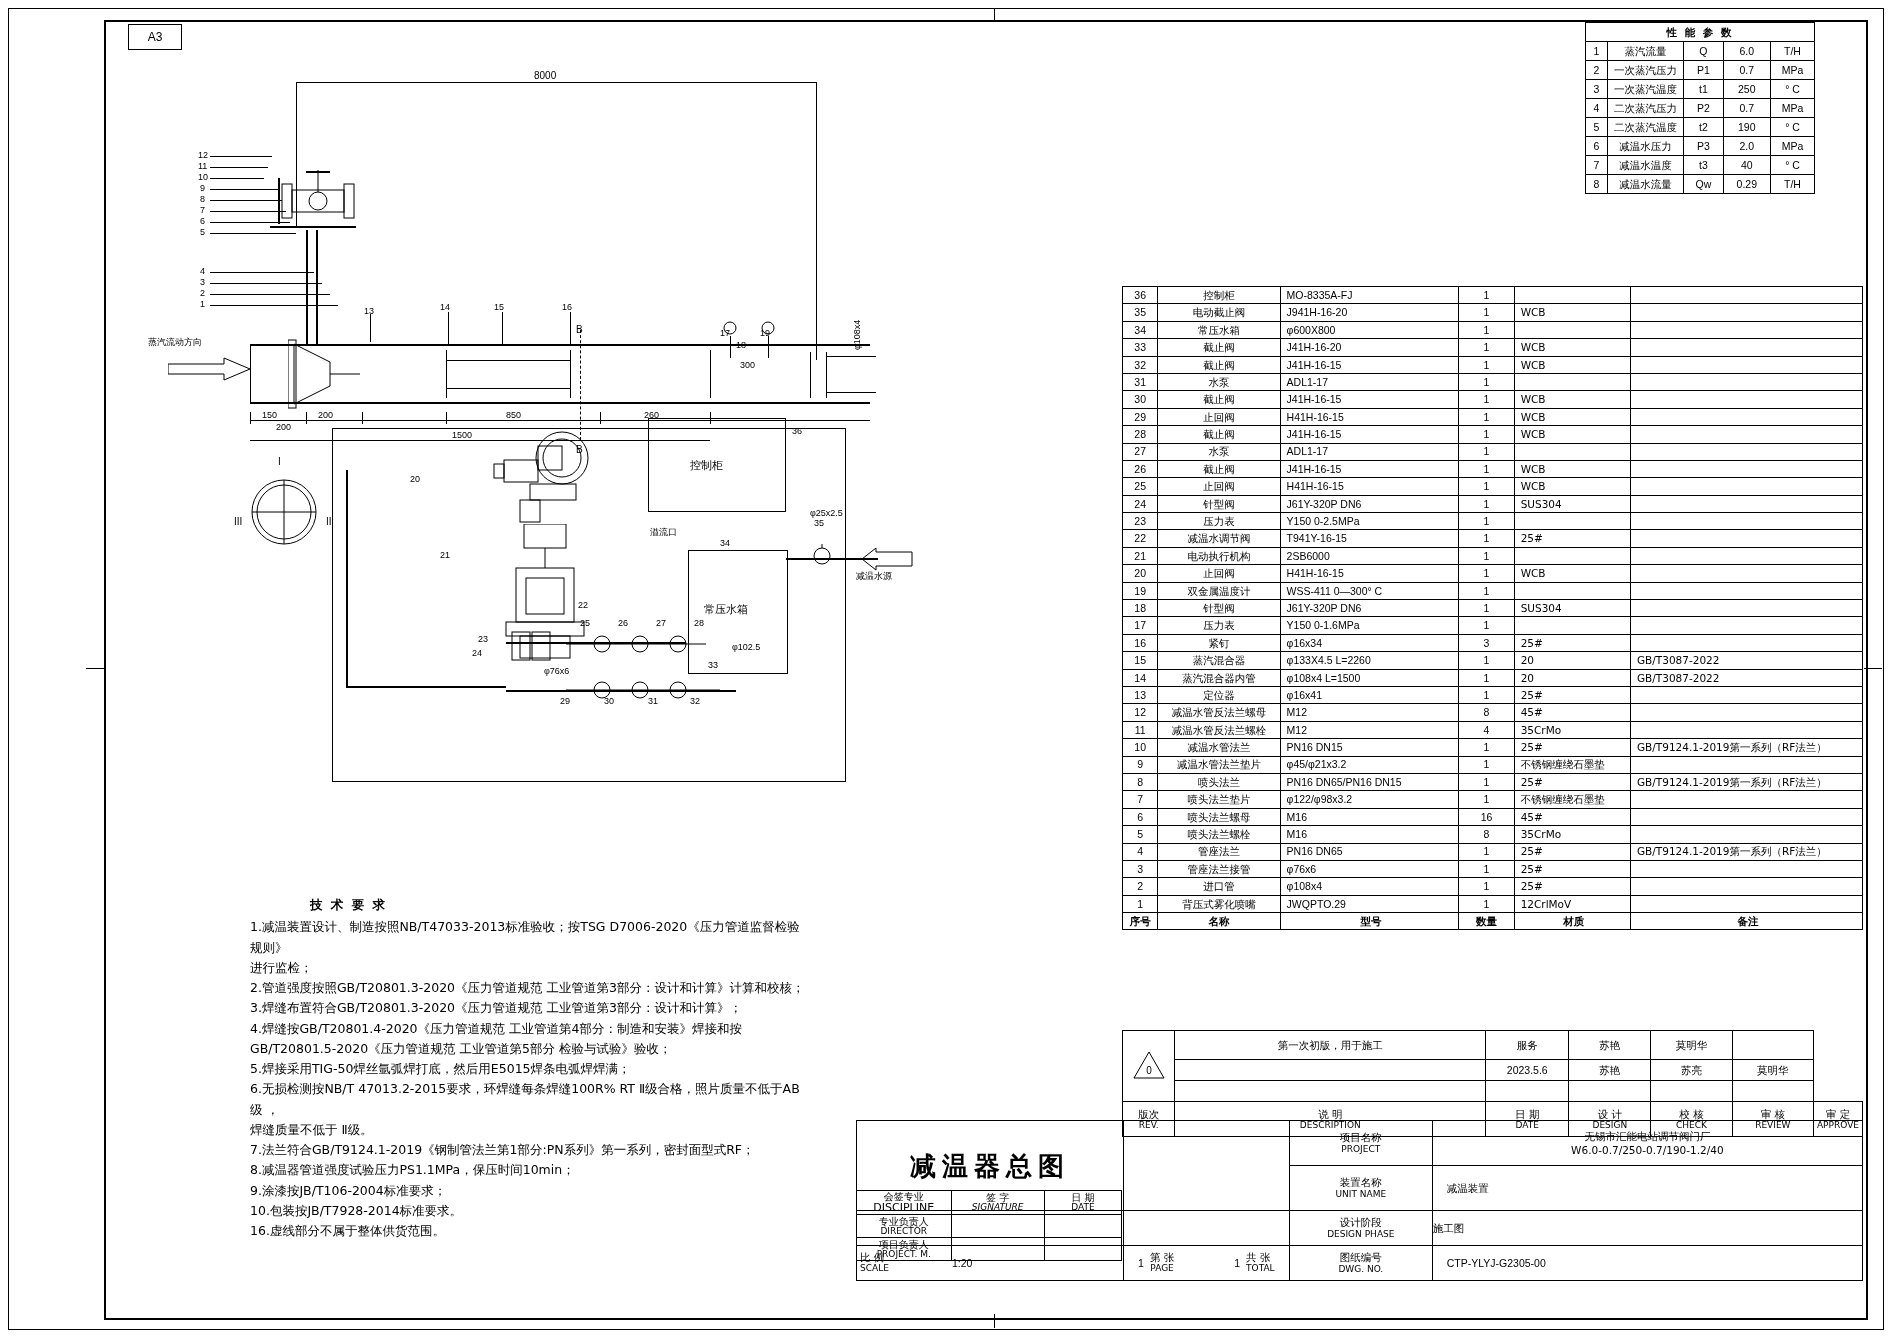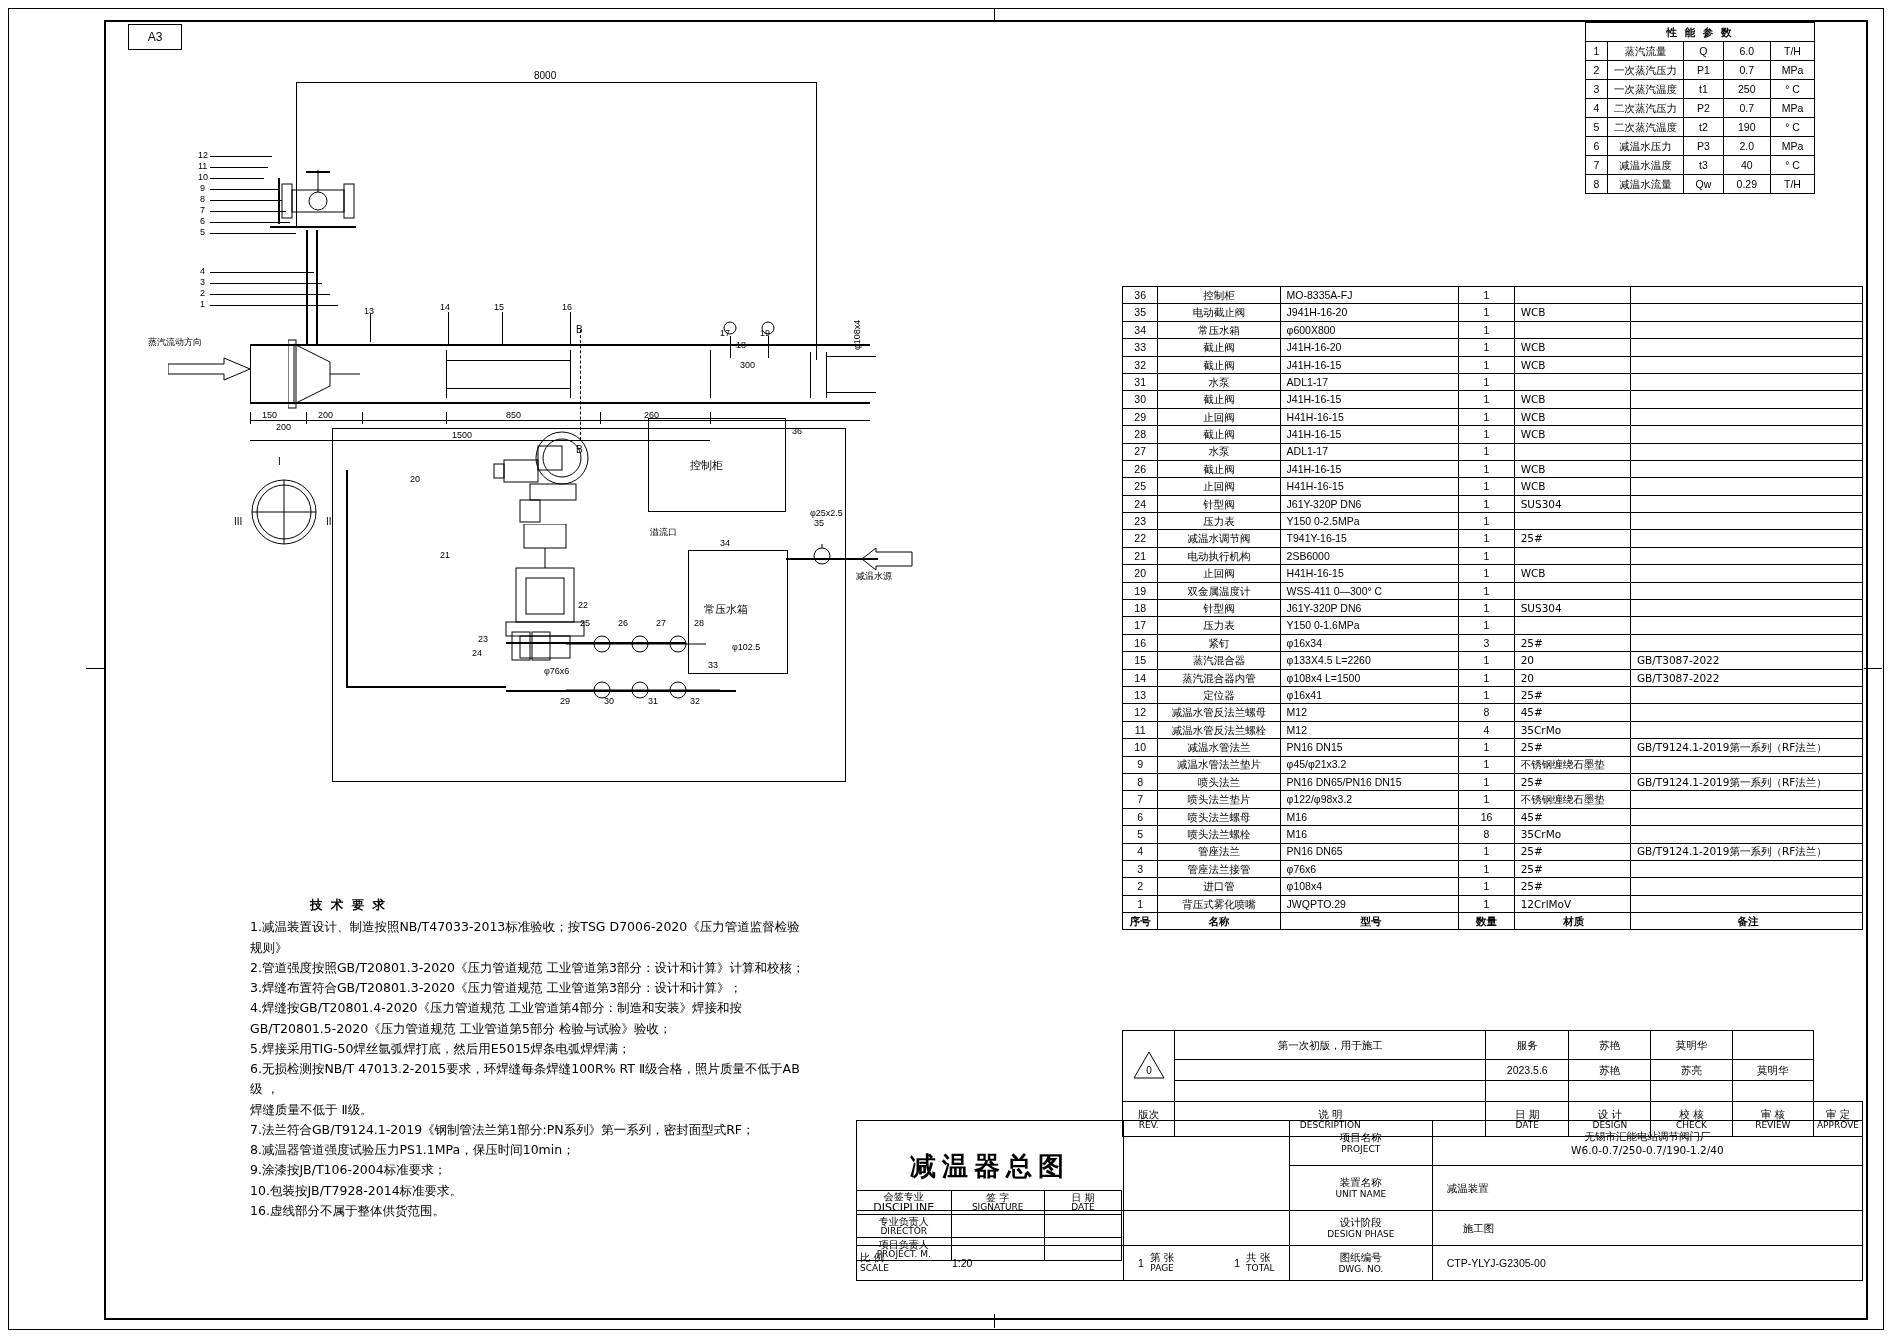--- a/index.html
+++ b/index.html
@@ -510,21 +510,21 @@
 
   <table id="signblk">
     <tbody>
         <tr>
       <td style="width:92px;line-height:1.1;" class="cn">
         <div>会签专业</div>
         <div style="font-size:11px;">DISCIPLINE</div>
       </td>
       <td style="width:92px;line-height:1.1;" class="cn">
         <div>签  字</div>
-        <div style="font-size:9px;">SIGNATURE</div>
+        <div style="font-size:9px;font-style:italic;">SIGNATURE</div>
       </td>
       <td style="width:78px;line-height:1.1;" class="cn">
         <div>日  期</div>
         <div style="font-size:9px;">DATE</div>
       </td>
     </tr>
     <tr>
       <td style="line-height:1.1;" class="cn">
         <div>专业负责人</div>
         <div style="font-size:9px;">DIRECTOR</div>
@@ -565,21 +565,21 @@
         </td>
         <td style="height:44px;padding-left:14px;" class="cn">减温装置</td>
       </tr>
       <tr>
         <td style="height:34px;"></td>
         <td style="height:34px;"></td>
         <td style="height:34px;text-align:center;line-height:1.2;" class="cn">
           <div>设计阶段</div>
           <div style="font-size:9px;">DESIGN PHASE</div>
         </td>
-        <td style="height:34px;padding-left:30px;" class="cn">施工图</td>
+        <td style="height:34px;padding-left:0;" class="cn">施工图</td>
       </tr>
       <tr>
         <td style="height:34px;">
           <div style="display:flex;align-items:center;height:100%;">
             <span class="cn" style="width:92px;line-height:1.1;">
               <span style="display:block;">比 例</span>
               <span style="display:block;font-size:9px;">SCALE</span>
             </span>
             <span>1:20</span>
           </div>
@@ -606,20 +606,21 @@
         <td style="height:34px;padding-left:14px;">CTP-YLYJ-G2305-00</td>
       </tr>
     </tbody>
       </table>
   </div>
 
   <div id="notes" class="cn">
     <div class="title">技 术 要 求</div>
     <div id="notes-list">
         <div>1.减温装置设计、制造按照NB/T47033-2013标准验收；按TSG D7006-2020《压力管道监督检验规则》</div>
+        <div>进行监检；</div>
         <div>2.管道强度按照GB/T20801.3-2020《压力管道规范 工业管道第3部分：设计和计算》计算和校核；</div>
         <div>3.焊缝布置符合GB/T20801.3-2020《压力管道规范 工业管道第3部分：设计和计算》；</div>
         <div>4.焊缝按GB/T20801.4-2020《压力管道规范 工业管道第4部分：制造和安装》焊接和按</div>
         <div>GB/T20801.5-2020《压力管道规范 工业管道第5部分 检验与试验》验收；</div>
         <div>5.焊接采用TIG-50焊丝氩弧焊打底，然后用E5015焊条电弧焊焊满；</div>
         <div>6.无损检测按NB/T 47013.2-2015要求，环焊缝每条焊缝100R% RT Ⅱ级合格，照片质量不低于AB级 ，</div>
         <div>焊缝质量不低于 Ⅱ级。</div>
         <div>7.法兰符合GB/T9124.1-2019《钢制管法兰第1部分:PN系列》第一系列，密封面型式RF；</div>
         <div>8.减温器管道强度试验压力PS1.1MPa，保压时间10min；</div>
         <div>9.涂漆按JB/T106-2004标准要求；</div>

